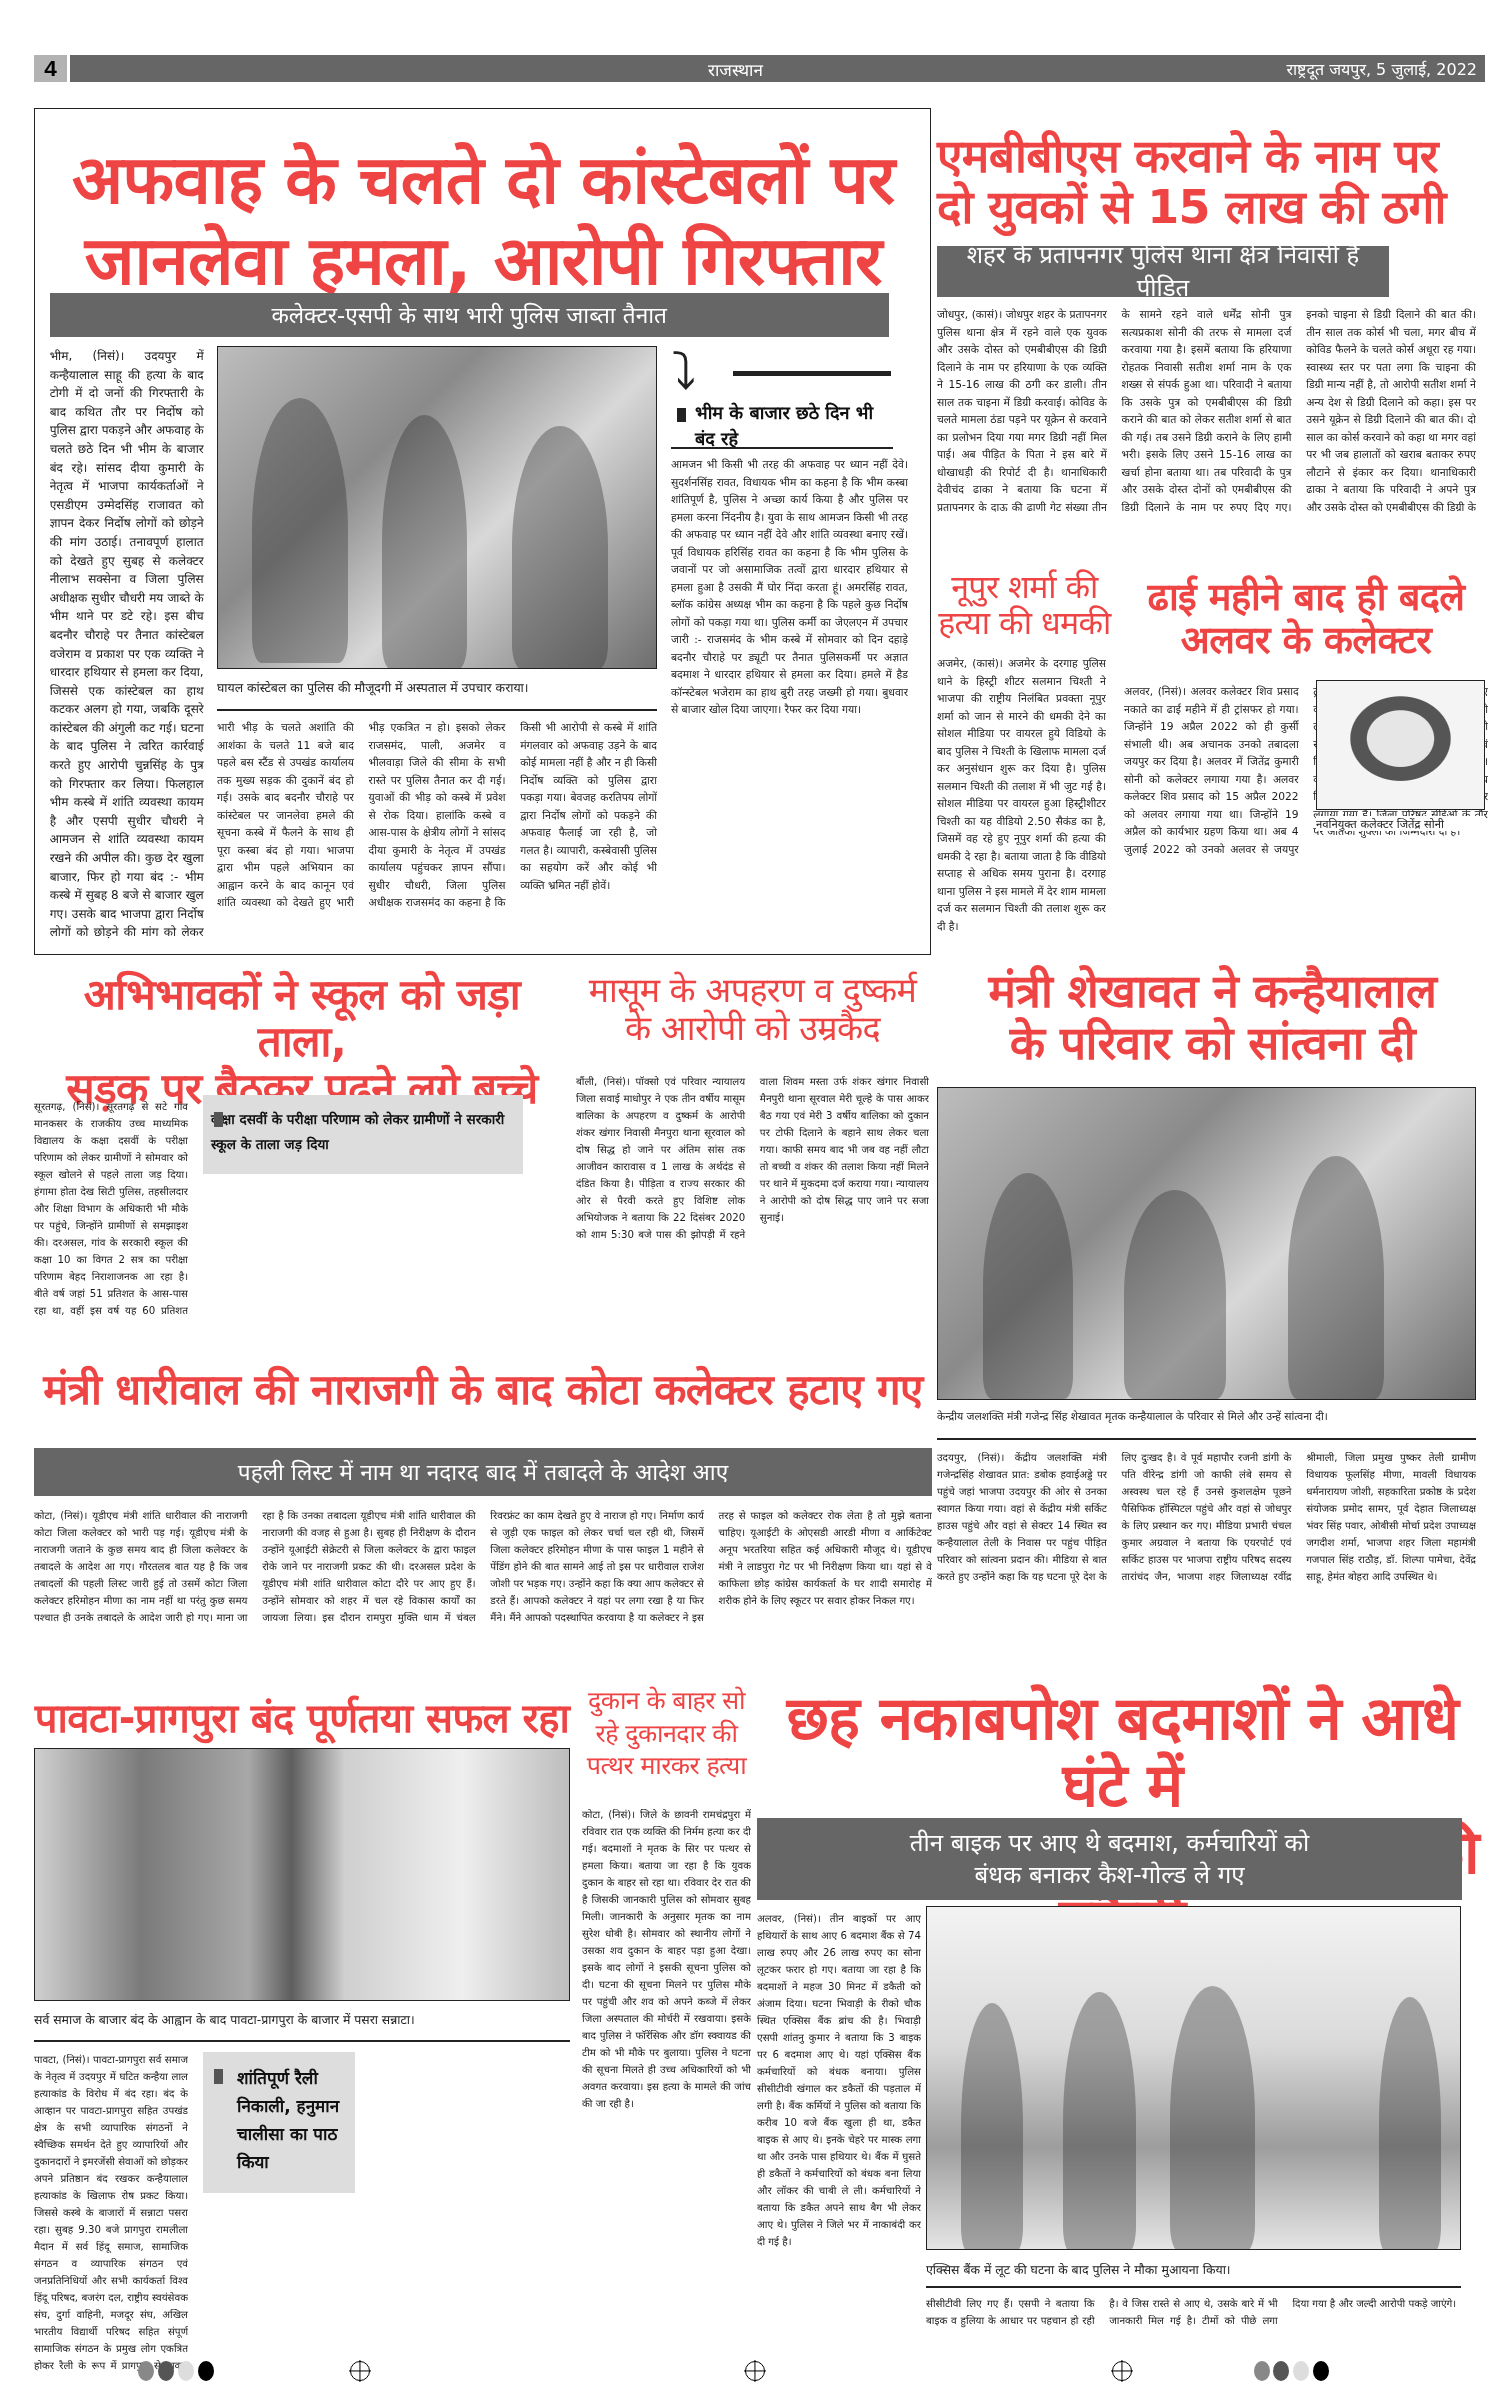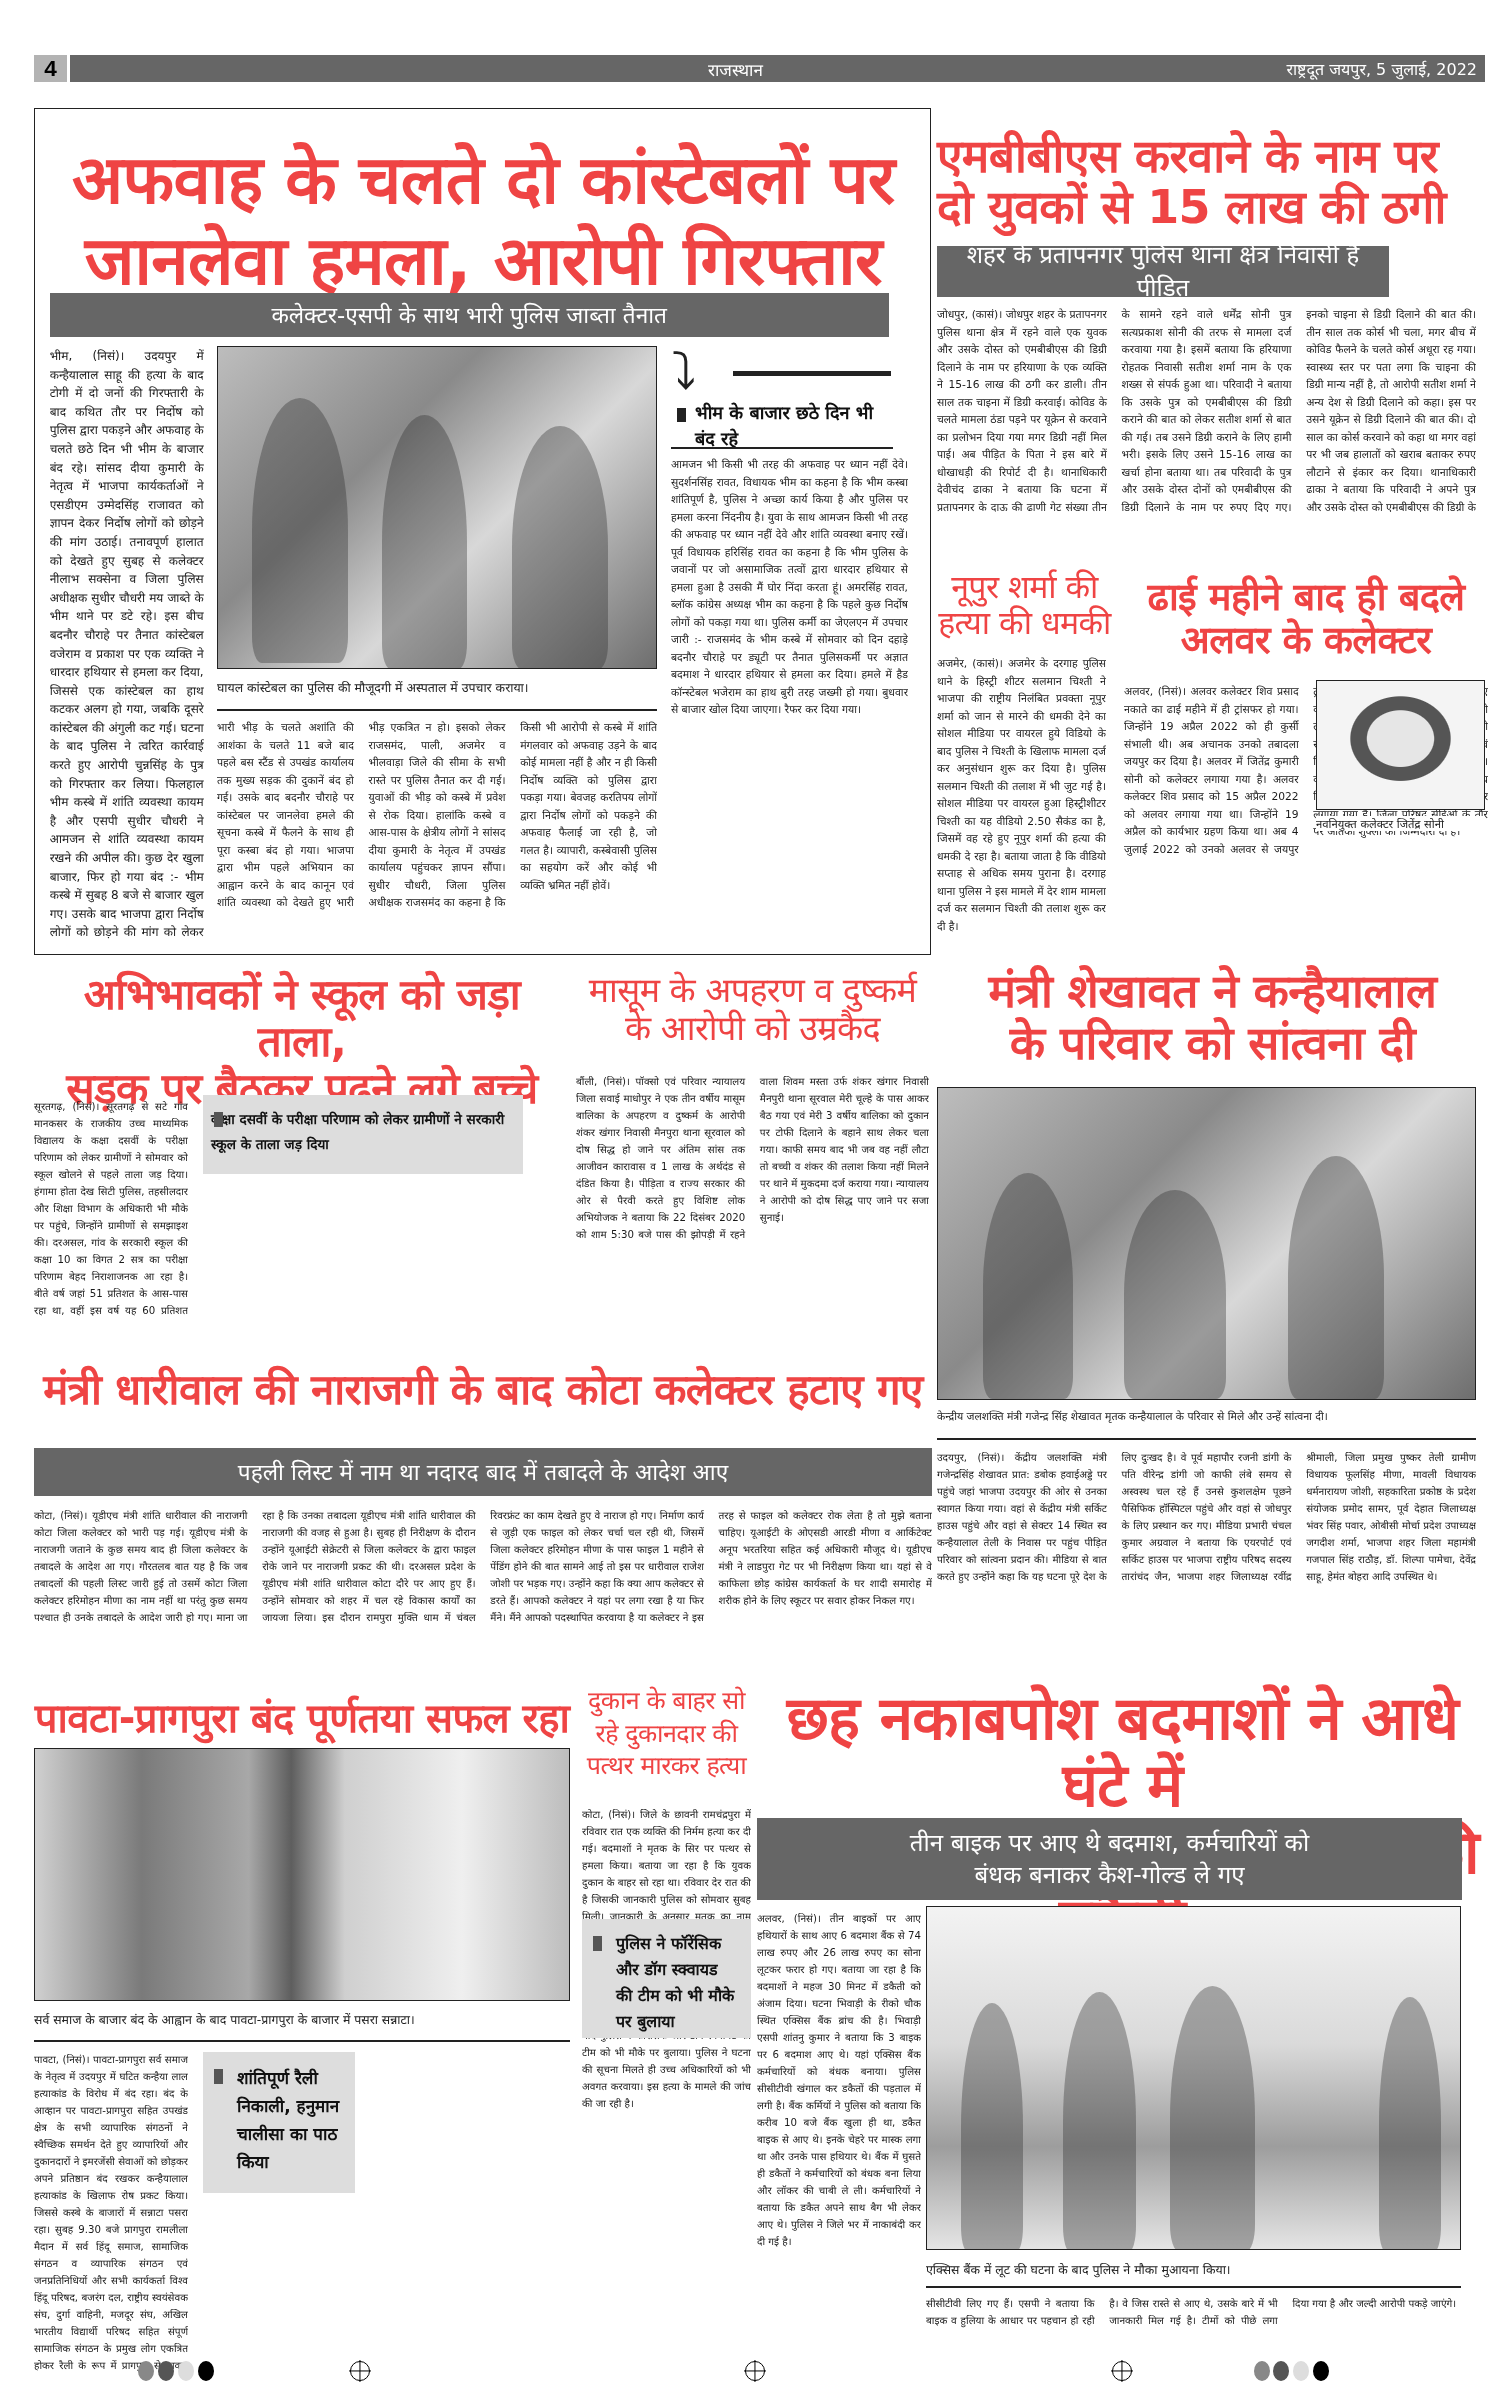--- a/index.html
+++ b/index.html
@@ -150,24 +150,20 @@
   <div class="abs callout" style="left:169px; top:367px; width:152px; height:141px; font-size:17px; line-height:28px;">
     <span class="sq"></span>
     <span>शांतिपूर्ण रैली निकाली, हनुमान चालीसा का पाठ किया</span>
   </div>
   <div class="abs body" style="left:169px; top:519px; width:361px; height:169px;"></div>
 </div>
 
 <div class="abs" style="left:582px; top:1685px; width:203px; height:692px;">
   <div class="abs hl" style="left:0; top:0; width:169px; font-size:25px; font-weight:normal; line-height:1.3;">दुकान के बाहर सो रहे दुकानदार की पत्थर मारकर हत्या</div>
   <div class="abs body" style="left:0; top:121px; width:169px; height:565px; font-size:10.2px; line-height:17px;">कोटा, (निसं)। जिले के छावनी रामचंद्रपुरा में रविवार रात एक व्यक्ति की निर्मम हत्या कर दी गई। बदमाशों ने मृतक के सिर पर पत्थर से हमला किया। बताया जा रहा है कि युवक दुकान के बाहर सो रहा था। रविवार देर रात की है जिसकी जानकारी पुलिस को सोमवार सुबह मिली। जानकारी के अनुसार मृतक का नाम सुरेश धोबी है। सोमवार को स्थानीय लोगों ने उसका शव दुकान के बाहर पड़ा हुआ देखा। इसके बाद लोगों ने इसकी सूचना पुलिस को दी। घटना की सूचना मिलने पर पुलिस मौके पर पहुंची और शव को अपने कब्जे में लेकर जिला अस्पताल की मोर्चरी में रखवाया। इसके बाद पुलिस ने फॉरेंसिक और डॉग स्क्वायड की टीम को भी मौके पर बुलाया। पुलिस ने घटना की सूचना मिलते ही उच्च अधिकारियों को भी अवगत करवाया। इस हत्या के मामले की जांच की जा रही है।</div>
-  <div class="abs callout" style="left:0; top:234px; width:169px; height:119px; font-size:16px; line-height:26px;">
-    <span class="sq"></span>
-    <span>पुलिस ने फॉरेंसिक और डॉग स्क्वायड की टीम को भी मौके पर बुलाया</span>
-  </div>
 </div>
 
 <div class="abs" style="left:757px; top:1685px; width:731px; height:692px;">
   <div class="abs hl" style="left:0; top:0; width:731px; font-size:60px;">
     <div>छह नकाबपोश बदमाशों ने आधे घंटे में</div>
     <div>की एक्सिस बैंक में एक करोड़ की डकैती</div>
   </div>
   <div class="abs sub" style="left:0; top:235; top:133px; width:705px; height:82px; font-size:24px; flex-direction:column;">
     <span>तीन बाइक पर आए थे बदमाश, कर्मचारियों को</span>
     <span>बंधक बनाकर कैश-गोल्ड ले गए</span>

